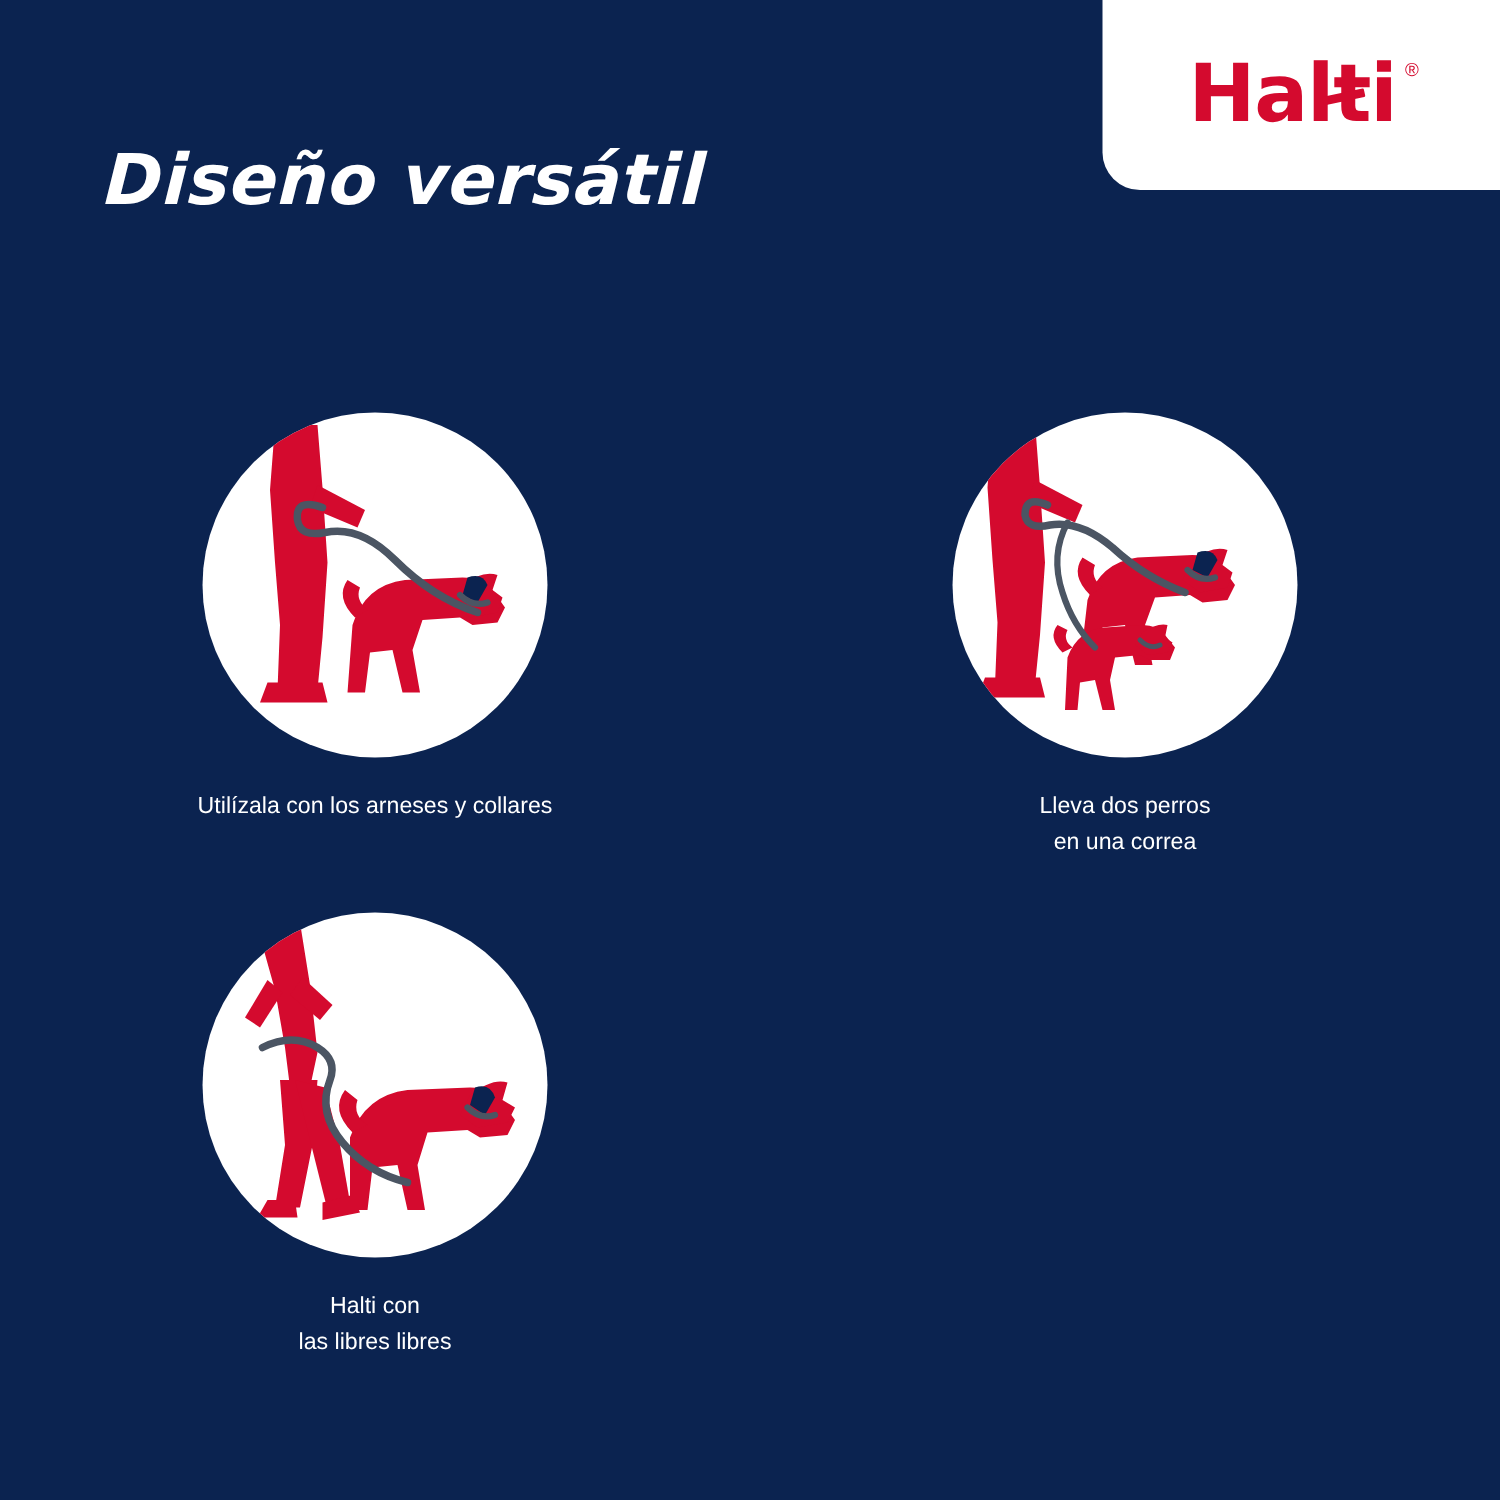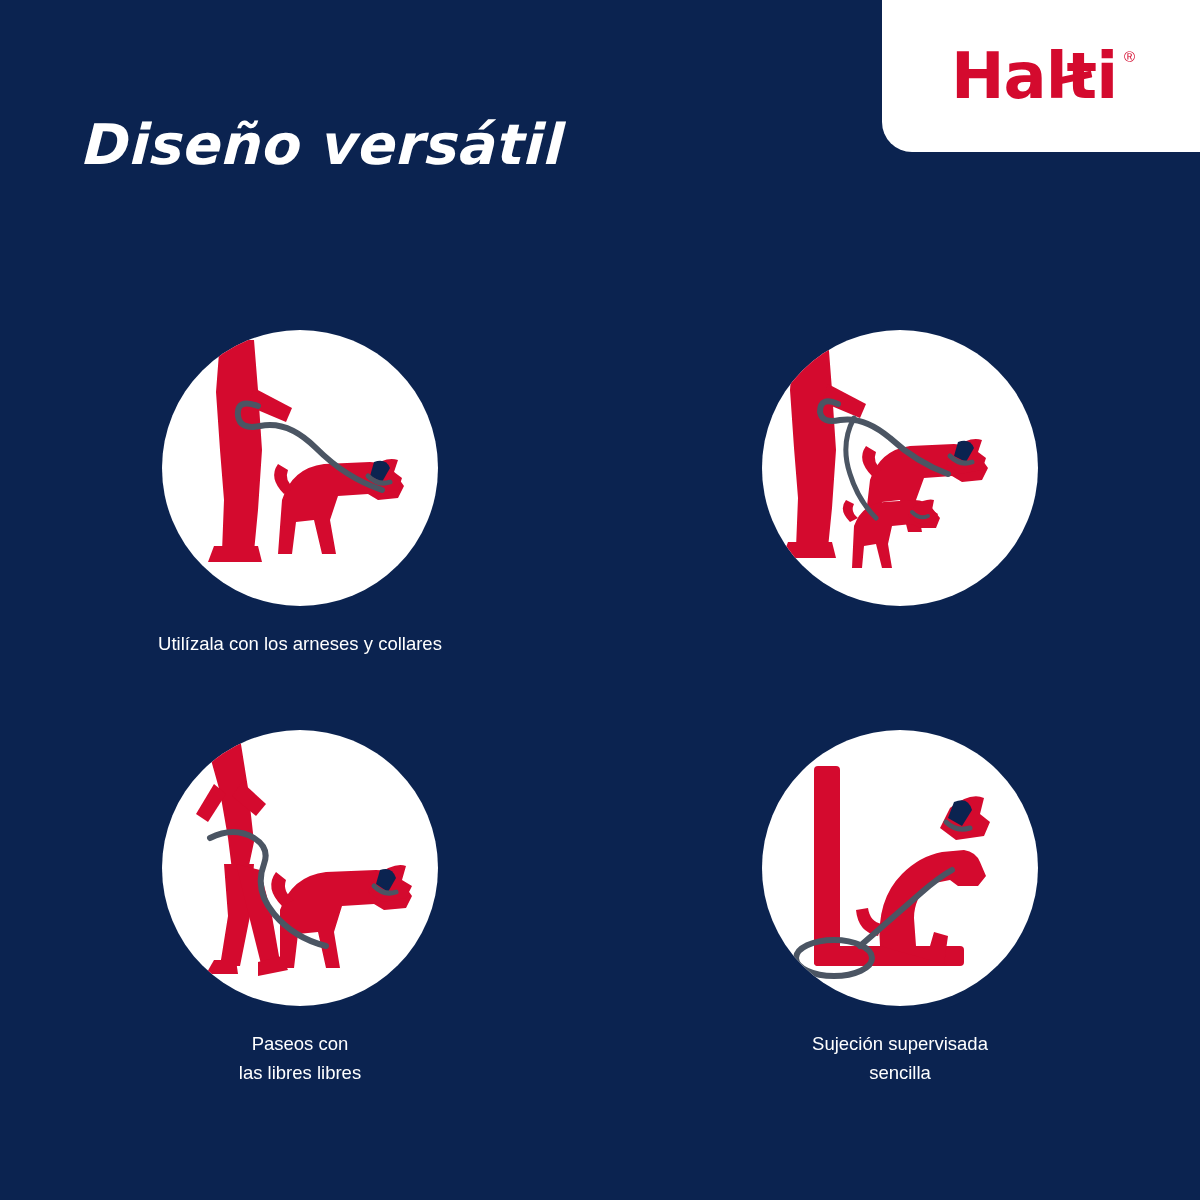--- a/index.html
+++ b/index.html
@@ -181,20 +181,24 @@
             <path d="M92 196 q8 -22 30 -24 l30 -2 q12 0 18 8 l8 10 -4 10 -16 0 -8 -4 -20 2 -4 18 4 24 -10 0 -6 -24 -12 2 -2 22 -10 0 z"></path>
             <path d="M152 176 q12 -8 20 -6 l-2 10 6 4 -4 8 -16 2 -10 -8 z"></path>
             <path d="M88 192 q-12 -12 -4 -22 l8 4 q-4 8 4 14 z"></path>
           </g>
           <path d="M76 74 q-18 -8 -18 8 q2 12 20 8 q24 -4 50 18 q26 24 58 36" fill="none" stroke="#4b5563" stroke-width="6" stroke-linecap="round"></path>
           <path d="M92 88 q-14 26 -4 56 q8 26 26 44" fill="none" stroke="#4b5563" stroke-width="5" stroke-linecap="round"></path>
           <path d="M188 126 q10 10 22 6" fill="none" stroke="#4b5563" stroke-width="5" stroke-linecap="round"></path>
           <path d="M150 182 q8 8 16 4" fill="none" stroke="#4b5563" stroke-width="4" stroke-linecap="round"></path>
         </svg>
       </div>
+      <div class="caption">
+        <div>Lleva dos perros</div>
+        <div>en una correa</div>
+      </div>
     </div>
 
     <div class="cell">
       <div class="circle">
         <svg viewBox="0 0 276 276" width="276" height="276" aria-hidden="true">
           <g fill="#d40a2e">
 
             <path d="M44 12 L78 8 L86 58 L92 112 L86 140 L70 140 L66 108 L58 62 Z"></path>
 
             <path d="M62 134 L92 134 L88 186 L78 236 L58 236 L66 186 Z"></path>
@@ -210,48 +214,20 @@
             <path d="M214 146 q18 -14 30 -10 l-4 14 10 6 -6 12 -24 4 -14 -10 z"></path>
             <path d="M218 140 q12 -4 16 8 l-8 14 -12 -8 z" fill="#0b2350"></path>
             <path d="M120 176 q-18 -18 -6 -34 l10 8 q-4 12 8 20 z"></path>
           </g>
 
           <path d="M48 108 q24 -12 44 0 q16 10 10 26 q-10 26 10 50 q20 24 52 32" fill="none" stroke="#4b5563" stroke-width="6" stroke-linecap="round"></path>
           <path d="M212 156 q10 10 22 6" fill="none" stroke="#4b5563" stroke-width="5" stroke-linecap="round"></path>
         </svg>
       </div>
       <div class="caption">
-        <div>Paseos con</div>
+        <div>Halti con</div>
         <div>las libres libres</div>
       </div>
     </div>
 
-    <div class="cell">
-      <div class="circle">
-        <svg viewBox="0 0 276 276" width="276" height="276" aria-hidden="true">
-          <g fill="#d40a2e">
-
-            <rect x="52" y="36" width="26" height="200" rx="4"></rect>
-
-            <rect x="52" y="216" width="150" height="20" rx="4"></rect>
-
-            <path d="M118 216 q-4 -46 22 -72 q18 -18 40 -22 l22 -2 q12 2 16 12 l6 14 -8 10 -20 0 -8 -6 -20 4 q-16 14 -16 34 l2 28 14 0 4 -14 14 4 -4 28 z"></path>
-
-            <path d="M188 78 q20 -16 34 -10 l-4 16 10 8 -6 14 -28 4 -16 -12 z"></path>
-
-            <path d="M192 72 q14 -6 18 8 l-10 16 -14 -8 z" fill="#0b2350"></path>
-
-            <path d="M116 206 q-20 -4 -22 -26 l12 -2 q2 14 14 16 z"></path>
-          </g>
-
-          <ellipse cx="72" cy="228" rx="38" ry="18" fill="none" stroke="#4b5563" stroke-width="6"></ellipse>
-          <path d="M98 216 q30 -26 62 -54 q16 -14 30 -22" fill="none" stroke="#4b5563" stroke-width="6" stroke-linecap="round"></path>
-          <path d="M184 92 q10 10 24 6" fill="none" stroke="#4b5563" stroke-width="5" stroke-linecap="round"></path>
-        </svg>
-      </div>
-      <div class="caption">
-        <div>Sujeción supervisada</div>
-        <div>sencilla</div>
-      </div>
-    </div>
 
   </div>
 </div>
 
 </body></html>

